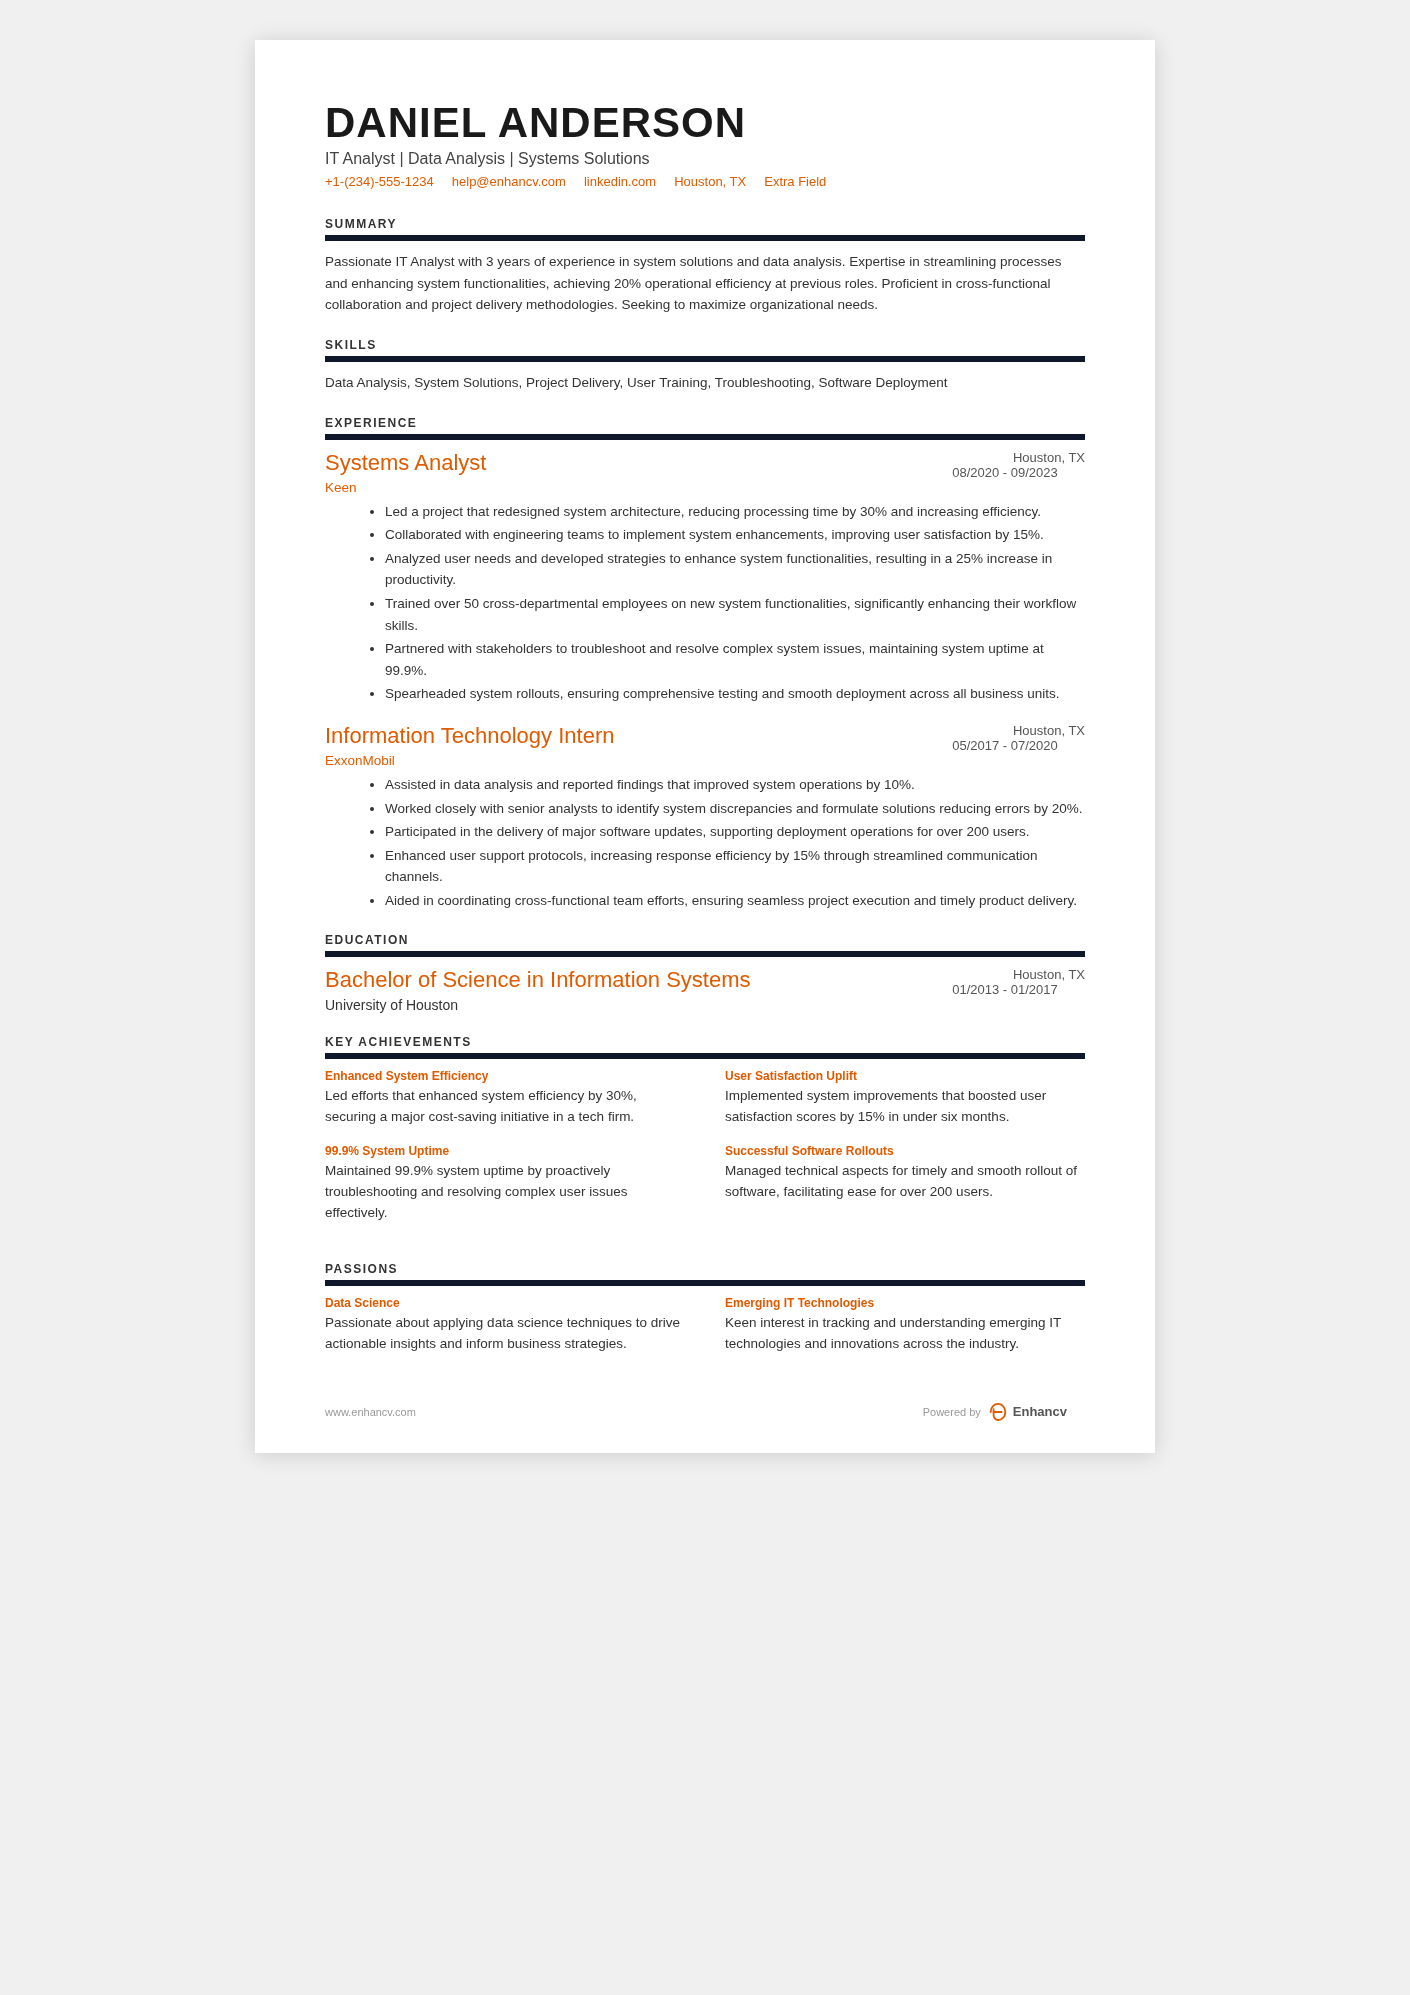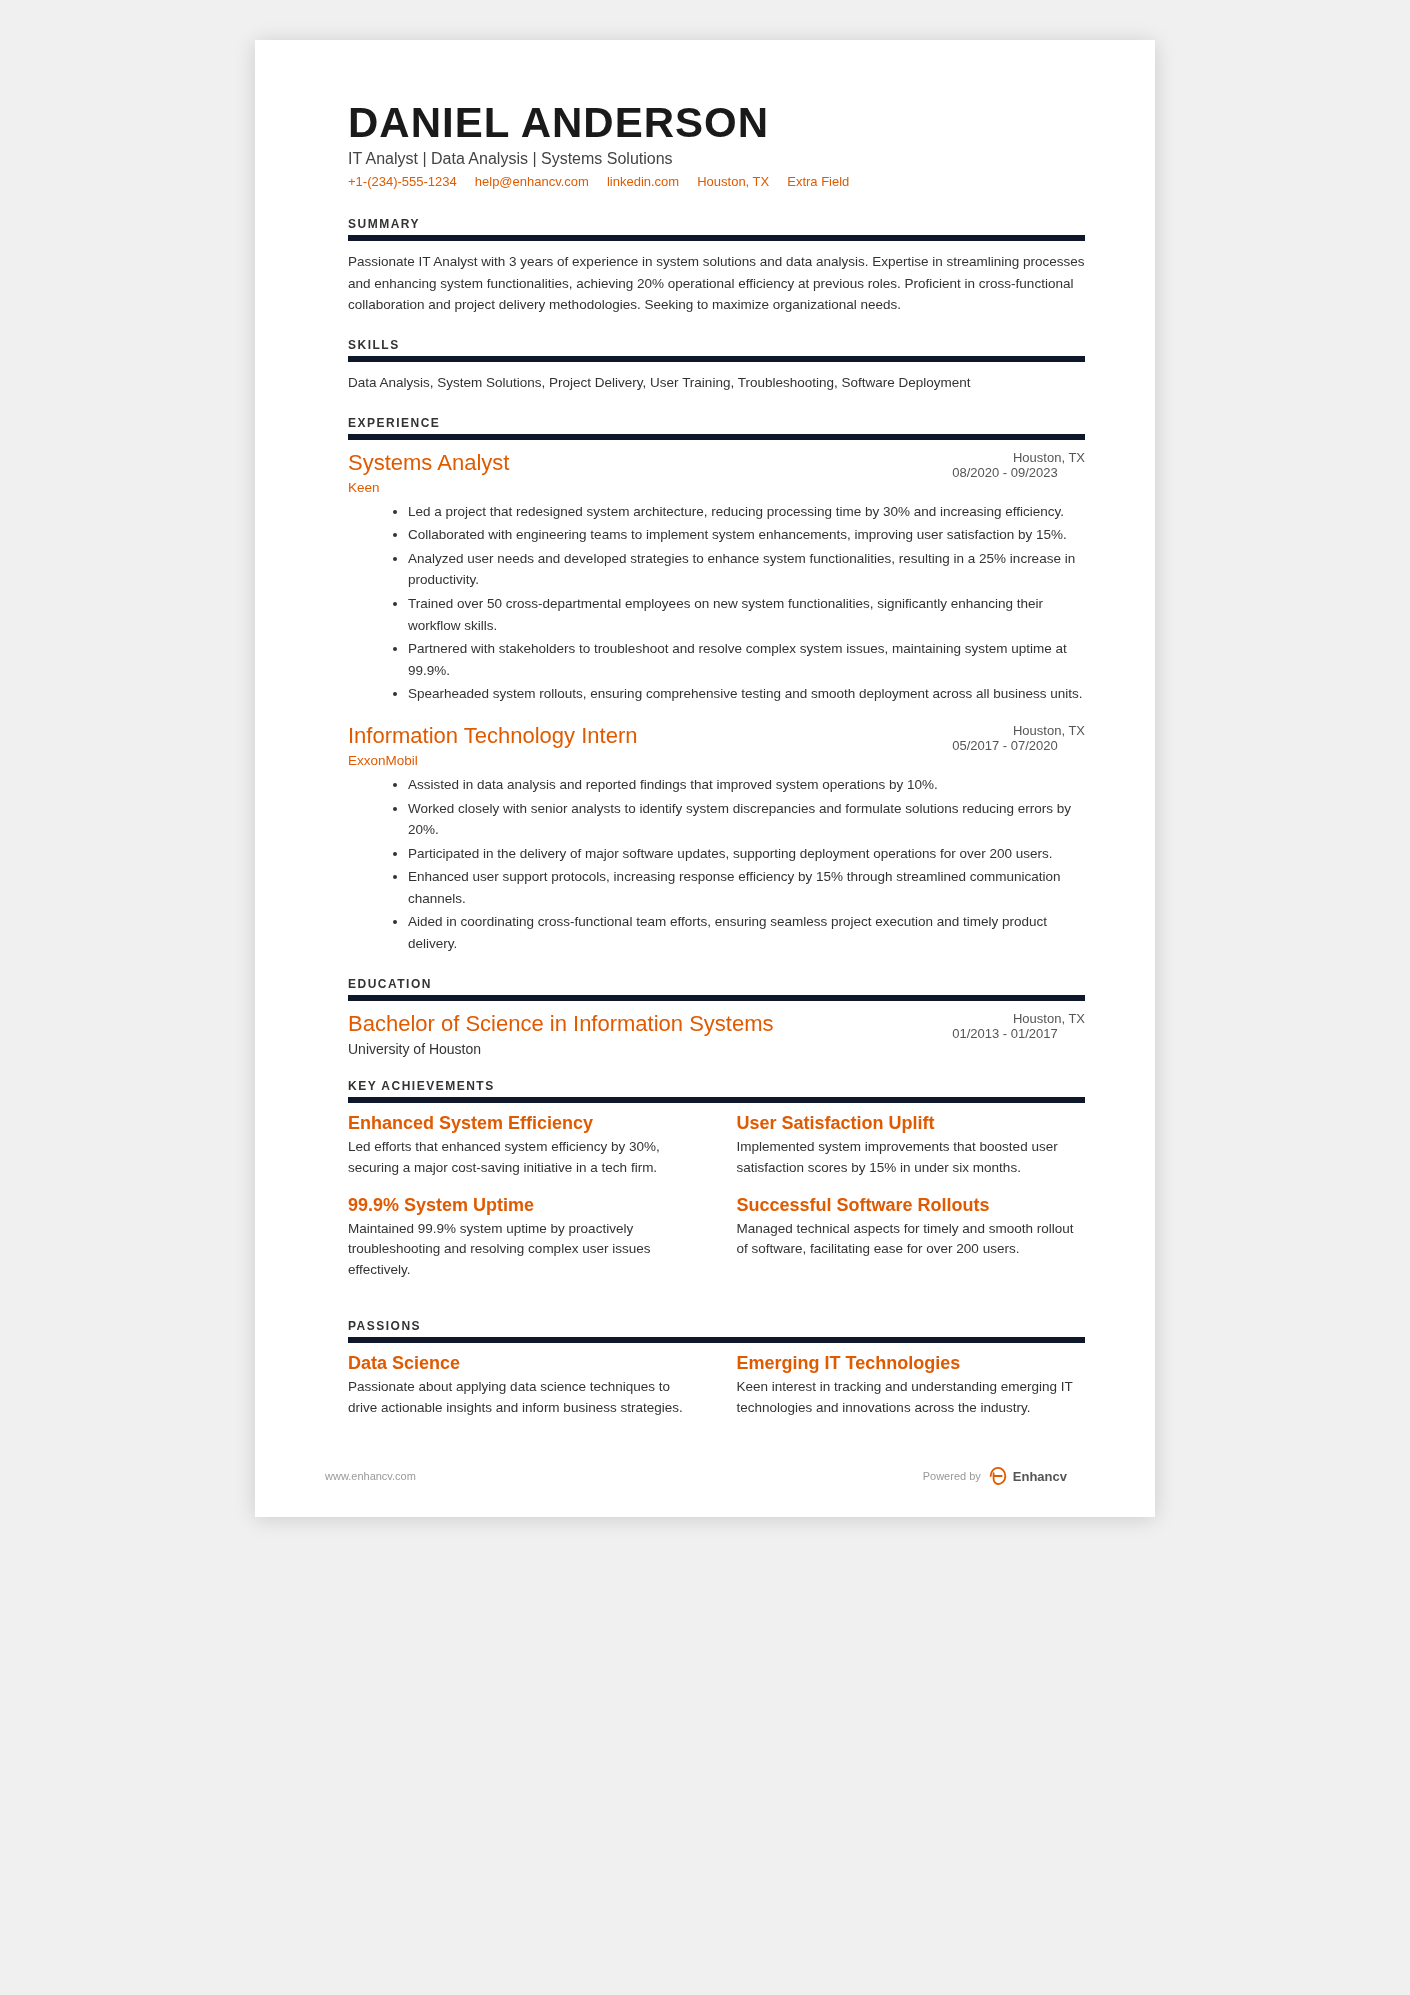--- a/index.html
+++ b/index.html
@@ -7,21 +7,21 @@
       font-family: 'Arial', sans-serif;
       background: #f0f0f0;
       display: flex;
       justify-content: center;
       padding: 40px 20px;
     }
     .resume-page {
       background: #fff;
       width: 900px;
       min-height: 1400px;
-      padding: 60px 70px 60px 93px;
+      padding: 60px 70px 60px 70px;
       box-shadow: 0 2px 20px rgba(0,0,0,0.15);
       position: relative;
     }
     
     .header-name {
       font-size: 42px;
       font-weight: 900;
       color: #1a1a1a;
       letter-spacing: 1px;
       line-height: 1.1;
@@ -125,21 +125,21 @@
     
     .two-col {
       display: grid;
       grid-template-columns: 1fr 1fr;
       gap: 0 40px;
     }
     .achievement-item {
       margin-bottom: 16px;
     }
     .achievement-title {
-      font-size: 18px;
+      font-size: 12px;
       font-weight: 700;
       color: #e05a00;
       margin-bottom: 3px;
     }
     .achievement-text {
       font-size: 13.5px;
       color: #333;
       line-height: 1.55;
     }
     

